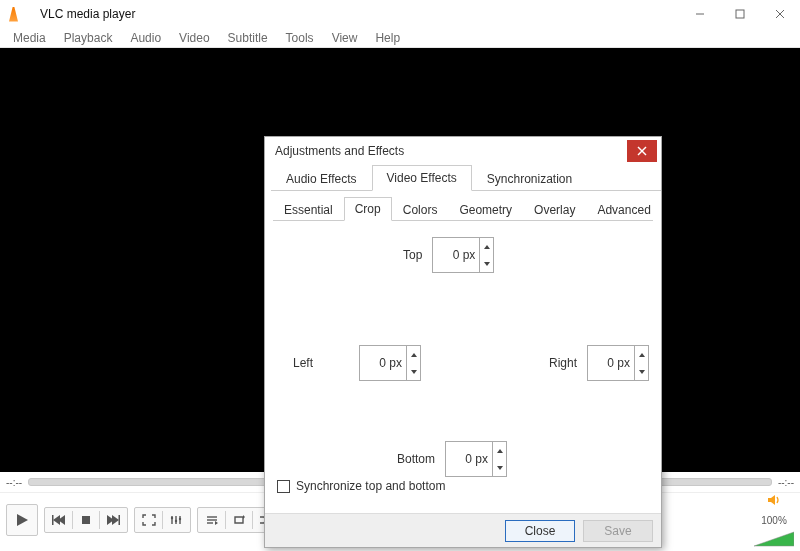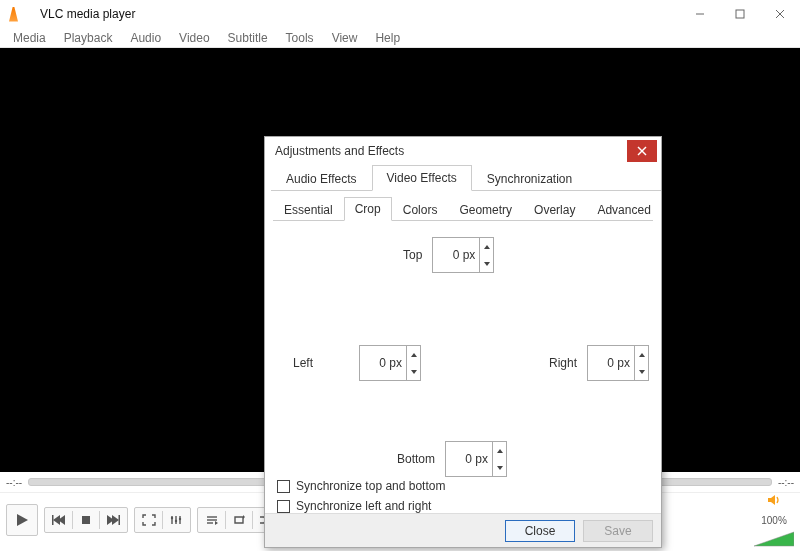--- a/index.html
+++ b/index.html
@@ -386,24 +386,20 @@
                 </svg>
               </div>
             </div>
         </div>
       </div>
 
       <div class="sync-row sync1">
         <div class="chk"></div>
         <span>Synchronize top and bottom</span>
       </div>
-      <div class="sync-row sync2">
-        <div class="chk"></div>
-        <span>Synchronize left and right</span>
-      </div>
     </div>
 
     <div class="dlg-footer">
       <div class="dlg-btn primary">Close</div>
       <div class="dlg-btn disabled">Save</div>
     </div>
   </div>
 
 </div>
 

